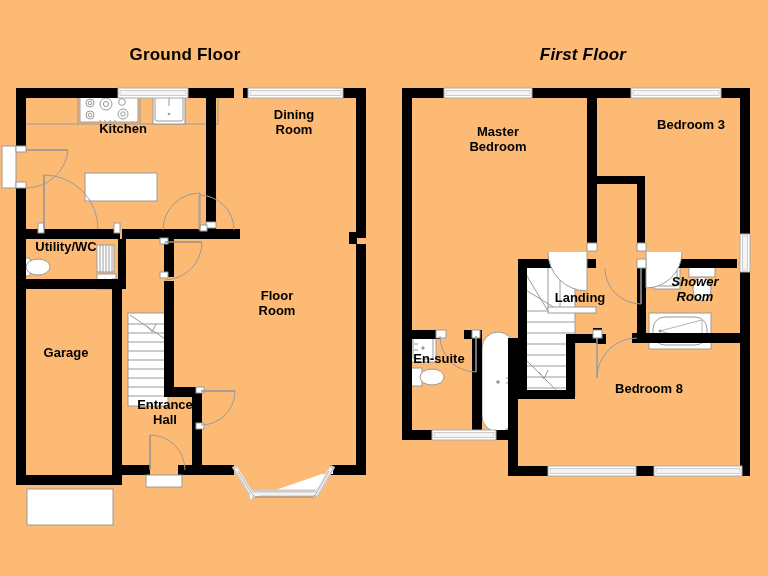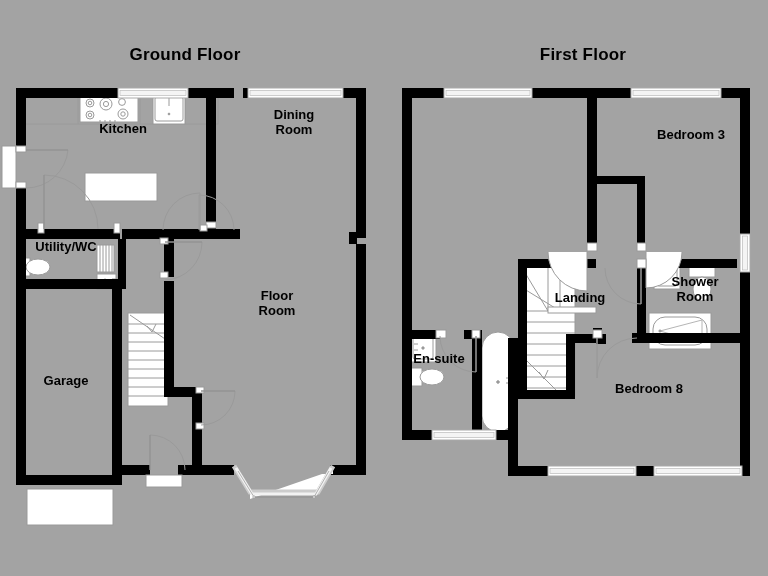--- a/index.html
+++ b/index.html
@@ -11,33 +11,33 @@
     width: 768px;
     height: 576px;
     overflow: hidden;
     font-family: "Liberation Sans", sans-serif;
     position: relative;
   }
   #stage {
     position: relative;
     width: 768px;
     height: 576px;
-    background: #a3a3a3;
+    background: #fdba74;
   }
   .floor-title {
     position: absolute;
     font-size: 17px;
     font-weight: bold;
     color: #000000;
     letter-spacing: 0.2px;
     white-space: nowrap;
     text-align: center;
   }
   #title-ground { left: 0px; top: 45px; width: 370px; }
-  #title-first  { left: 398px; top: 45px; width: 370px; }
+  #title-first  { left: 398px; top: 45px; width: 370px; font-style: italic; }
 
   .plan {
     position: absolute;
   }
   .plan svg { display: block; }
 
   .room-label {
     position: absolute;
     font-size: 13px;
     font-weight: bold;
@@ -420,22 +420,26 @@
       </g>
     </svg>
   </div>
 
   <div class="room-label" style="left:63px; top:122px; width:120px;">Kitchen</div>
   <div class="room-label" style="left:244px; top:108px; width:100px;">Dining
 Room</div>
   <div class="room-label" style="left:6px; top:240px; width:120px;">Utility/WC</div>
   <div class="room-label" style="left:227px; top:289px; width:100px;">Floor
 Room</div>
-  <div class="room-label" style="left:16px; top:346px; width:100px;margin-top:28px;">Garage</div>
-
-  <div class="room-label" style="left:631px; top:128px; width:120px;text-align:center;">Bedroom 3</div>
+  <div class="room-label" style="left:16px; top:346px; width:100px;">Garage</div>
+  <div class="room-label" style="left:115px; top:398px; width:100px;">Entrance
+Hall</div>
+
+  <div class="room-label" style="left:438px; top:125px; width:120px;">Master
+Bedroom</div>
+  <div class="room-label" style="left:631px; top:118px; width:120px;text-align:center;">Bedroom 3</div>
   <div class="room-label" style="left:530px; top:291px; width:100px;">Landing</div>
-  <div class="room-label" style="left:645px; top:275px; width:100px;">Shower
+  <div class="room-label" style="left:645px; top:275px; width:100px;font-style:italic;">Shower
 Room</div>
   <div class="room-label" style="left:389px; top:352px; width:100px;">En-suite</div>
   <div class="room-label" style="left:589px; top:382px; width:120px;">Bedroom 8</div>
 
 </div>
 
 </body></html>

